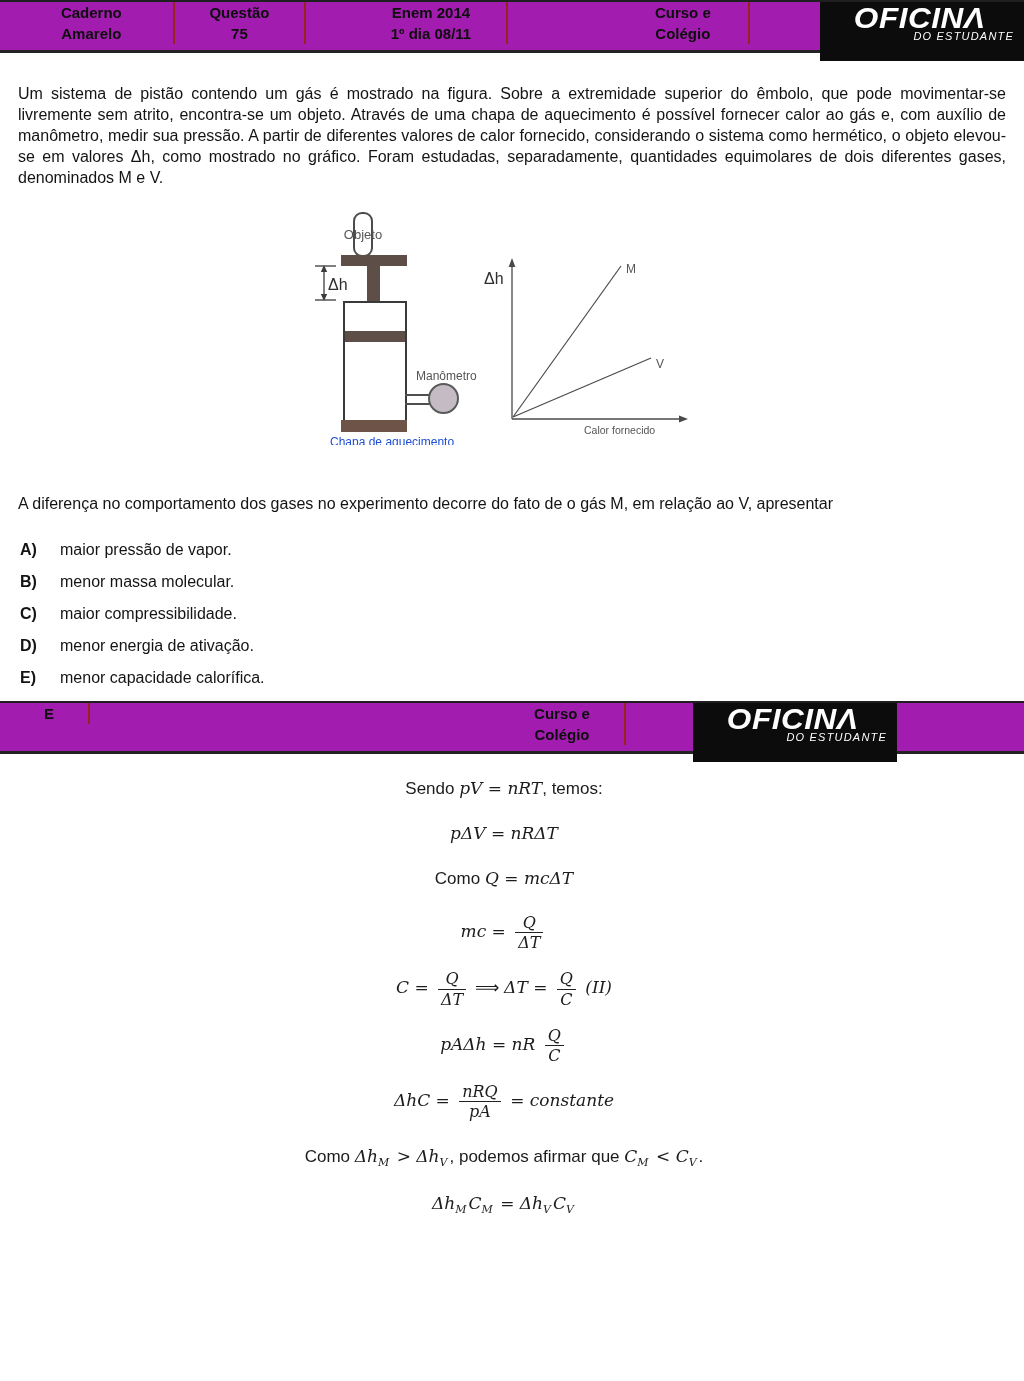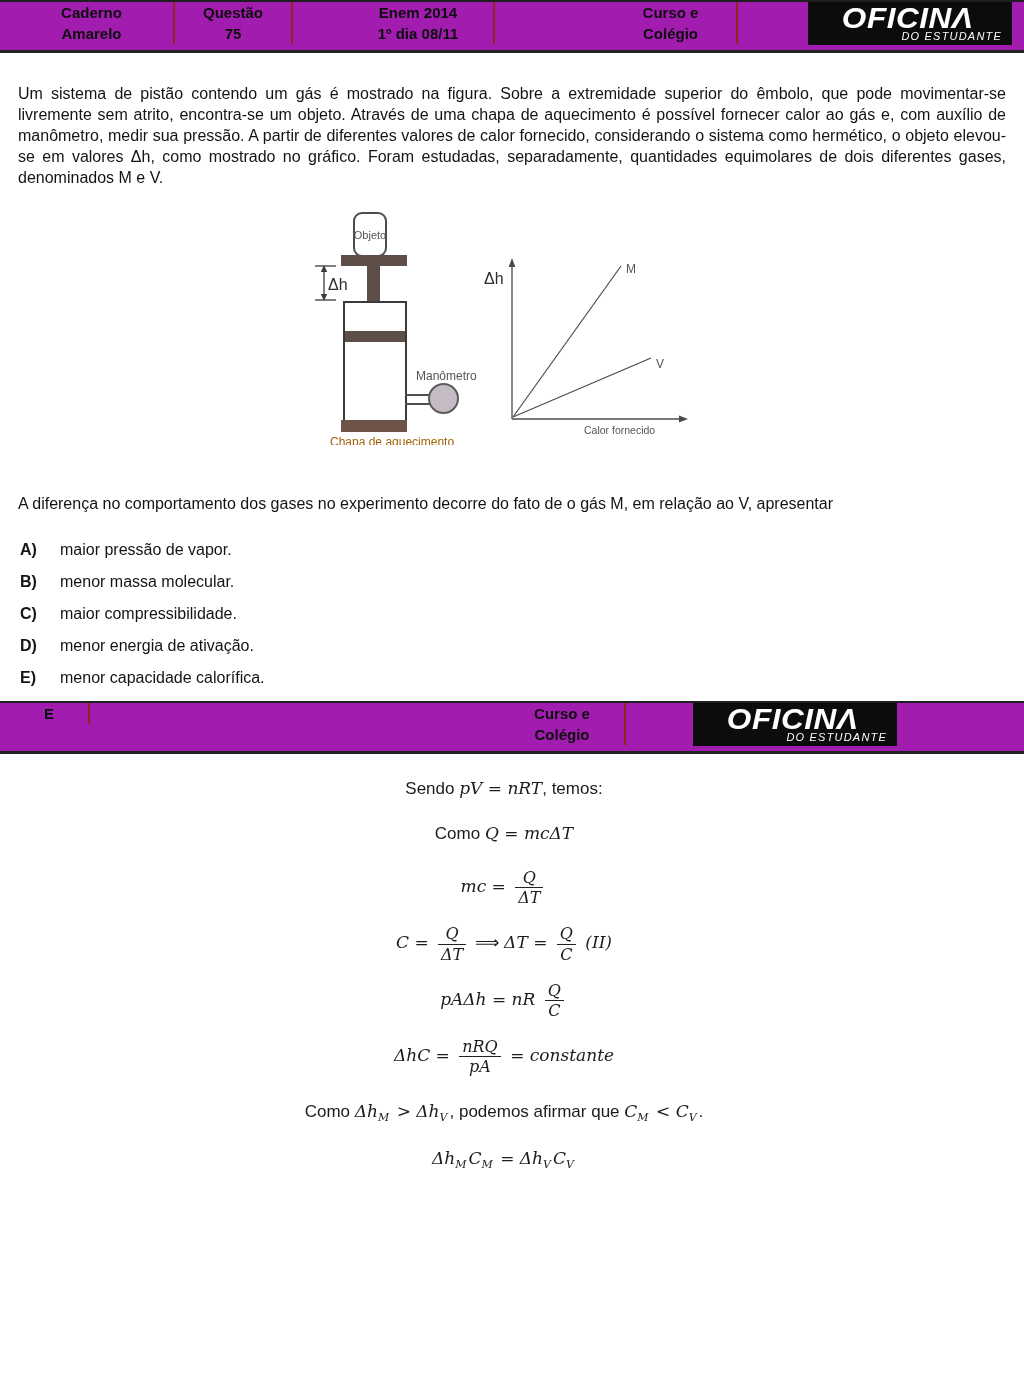--- a/index.html
+++ b/index.html
@@ -9,52 +9,52 @@
   
   .bar { display:flex; align-items:flex-start; height:53px; box-sizing:border-box;
          background:#a21caf; border-top:2px solid #1f1f1f; border-bottom:3px solid #232323; }
   .bar .edge { width:10px; background:#300d0a; flex:0 0 auto; }
   .bar .cell { display:flex; flex-direction:column; justify-content:center; align-items:center;
                box-sizing:border-box; border-right:2px solid #9a211c;
                font-weight:bold; font-size:15px; line-height:21px; color:#0d0d0d; text-align:center; }
   .bar .cell.last { border-right:none; }
   .logo-box { width:204px; flex:0 0 auto; background:#0c0c0c; color:#fff;
               display:flex; flex-direction:column; justify-content:center; align-items:center;
-              box-sizing:border-box; padding:1px 6px 3px 2px; }
+              box-sizing:border-box; padding:1px 6px 19px 2px; }
   .logo-word { font-style:italic; font-weight:bold; font-size:30px; line-height:29px;
                letter-spacing:0.5px; transform:scaleX(1.05); }
   .logo-tag  { font-style:italic; font-size:11px; letter-spacing:1.2px; align-self:flex-end;
                margin-right:4px; margin-top:-2px; }
 
   
   .intro { margin:30px 18px 0 18px; font-size:16px; line-height:21px; text-align:justify; }
   .stem  { margin:48px 18px 0 18px; font-size:16px; line-height:21px; }
   .options { margin-top:25px; }
   .opt { display:flex; margin:0 0 11px 20px; font-size:16px; line-height:21px; }
   .opt .letter { width:40px; font-weight:bold; flex:0 0 auto; }
 
   
   .figure { position:relative; width:400px; height:237px; margin:20px 0 0 300px; overflow:hidden; }
   .figure * { box-sizing:border-box; }
-  .objeto { position:absolute; left:53px; top:4px; width:34px; height:45px;
+  .objeto { position:absolute; left:53px; top:4px; width:20px; height:45px;
             border:2px solid #4c4c4c; border-radius:9px; background:#fff;
             display:flex; align-items:center; justify-content:center;
-            font-size:11px; color:#555; }
+            font-size:13px; color:#555; }
   .top-plate { position:absolute; left:41px; top:47px; width:66px; height:11px; background:#5d4e47; }
   .rod { position:absolute; left:67px; top:58px; width:13px; height:67px; background:#5d4e47; }
   .cylinder { position:absolute; left:43px; top:93px; width:64px; height:124px;
               border:2px solid #3a3a3a; background:#fff; }
   .piston-plate { position:absolute; left:45px; top:123px; width:60px; height:11px; background:#5d4e47; }
   .tube { position:absolute; left:105px; top:186px; width:25px; height:11px;
           border-top:2px solid #4f4f4f; border-bottom:2px solid #4f4f4f; }
   .gauge { position:absolute; left:128px; top:175px; width:31px; height:31px; border-radius:50%;
            background:#c4bbc4; border:2px solid #5a5a5a; }
   .heat-plate { position:absolute; left:41px; top:212px; width:66px; height:12px; background:#6d5348; }
   .mano-label { position:absolute; left:116px; top:161px; font-size:12px; color:#555; white-space:nowrap; }
-  .chapa-label { position:absolute; left:30px; top:227px; font-size:12px; color:#a16207; white-space:nowrap; }
+  .chapa-label { position:absolute; left:30px; top:227px; font-size:12px; color:#1d4ed8; white-space:nowrap; }
   .fig-svg { position:absolute; left:0; top:0; pointer-events:none; }
 
   
   .solution { text-align:center; margin-top:18px; padding-right:16px; }
   .math-line { margin:24px 0; font-size:17px; color:#1c1c1c; }
   .math-line.has-frac { margin:17px 0; }
   .rm { font-family:"Liberation Sans", "DejaVu Sans", sans-serif; font-style:normal; }
   .it { font-family:"DejaVu Serif", serif; font-style:italic; }
   .math-line sub { font-family:"DejaVu Serif", serif; font-style:italic; font-size:11px; margin-right:2px; }
   .frac { display:inline-block; vertical-align:middle; text-align:center; margin:0 4px; }
@@ -66,21 +66,21 @@
 <body>
 
 <div class="page">
 
   <div class="bar">
     <div class="edge"></div>
     <div class="cell" style="width:165px">
       <span>Caderno</span>
       <span>Amarelo</span>
     </div>
-    <div class="cell" style="width:118px">
+    <div class="cell" style="width:132px">
       <span>Questão</span>
       <span>75</span>
     </div>
     <div class="cell" style="width:50px"></div>
     <div class="cell" style="width:152px">
       <span>Enem 2014</span>
       <span>1º dia 08/11</span>
     </div>
     <div class="cell" style="width:110px"></div>
     <div class="cell" style="width:133px">
@@ -175,20 +175,21 @@
     </div>
     <div class="cell last" style="width:67px"></div>
     <div class="logo-box">
       <span class="logo-word">OFICINΛ</span>
       <span class="logo-tag">DO ESTUDANTE</span>
     </div>
   </div>
 
   <div class="solution">
       <div class="math-line"><span class="rm">Sendo  </span><span class="it">pV = nRT</span><span class="rm">, temos:</span></div>
+      <div class="math-line"><span class="it">pΔV = nRΔT</span></div>
       <div class="math-line"><span class="rm">Como </span><span class="it">Q = mcΔT</span></div>
       <div class="math-line has-frac"><span class="it">mc = </span><span class="frac"><span class="num">Q</span><span class="den">ΔT</span></span></div>
       <div class="math-line has-frac"><span class="it">C = </span><span class="frac"><span class="num">Q</span><span class="den">ΔT</span></span><span class="rm">  ⟹  </span><span class="it">ΔT = </span><span class="frac"><span class="num">Q</span><span class="den">C</span></span><span class="it"> (II)</span></div>
       <div class="math-line has-frac"><span class="it">pAΔh = nR </span><span class="frac"><span class="num">Q</span><span class="den">C</span></span></div>
       <div class="math-line has-frac"><span class="it">ΔhC = </span><span class="frac"><span class="num">nRQ</span><span class="den">pA</span></span><span class="it"> = constante</span></div>
       <div class="math-line"><span class="rm">Como </span><span class="it">Δh</span><sub>M</sub><span class="it"> &gt; </span><span class="it">Δh</span><sub>V</sub><span class="rm">, podemos afirmar que </span><span class="it">C</span><sub>M</sub><span class="it"> &lt; </span><span class="it">C</span><sub>V</sub><span class="rm">.</span></div>
       <div class="math-line"><span class="it">Δh</span><sub>M</sub><span class="it">C</span><sub>M</sub><span class="it"> =  </span><span class="it">Δh</span><sub>V</sub><span class="it">C</span><sub>V</sub></div>
     </div>
 
 </div>

